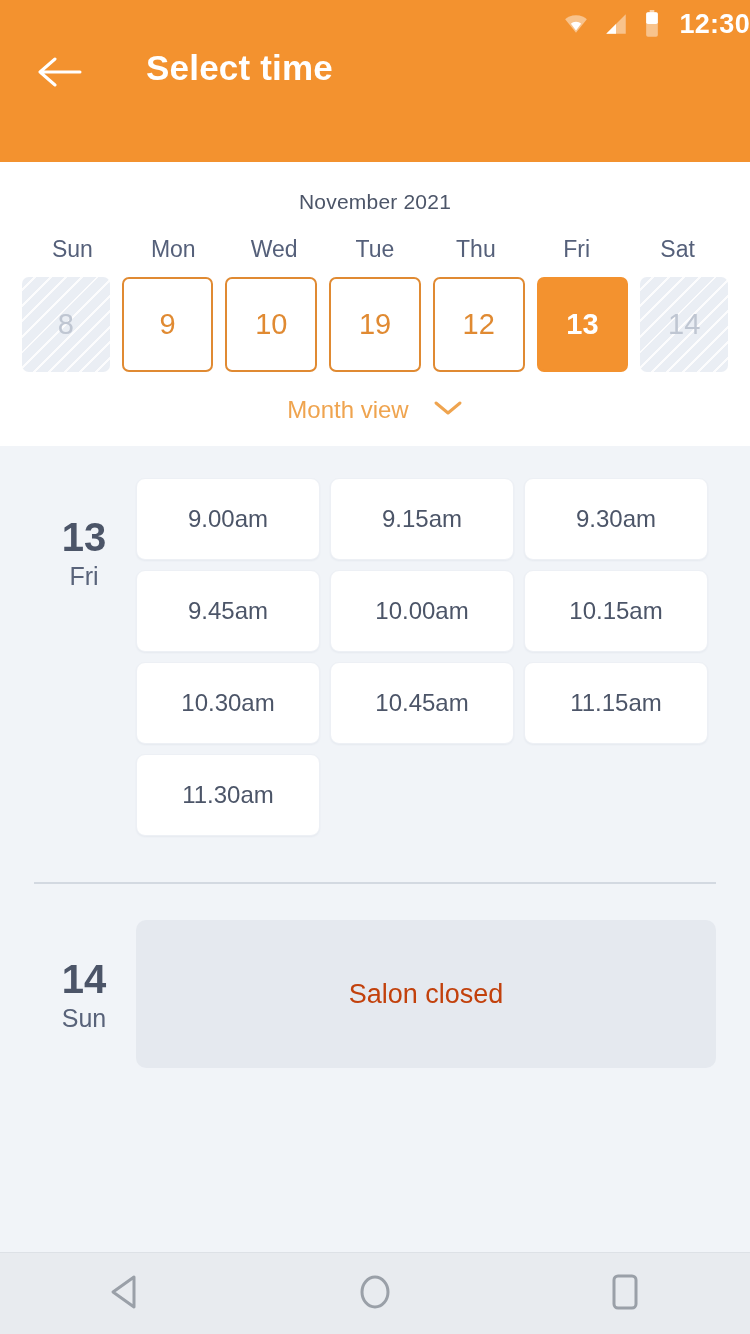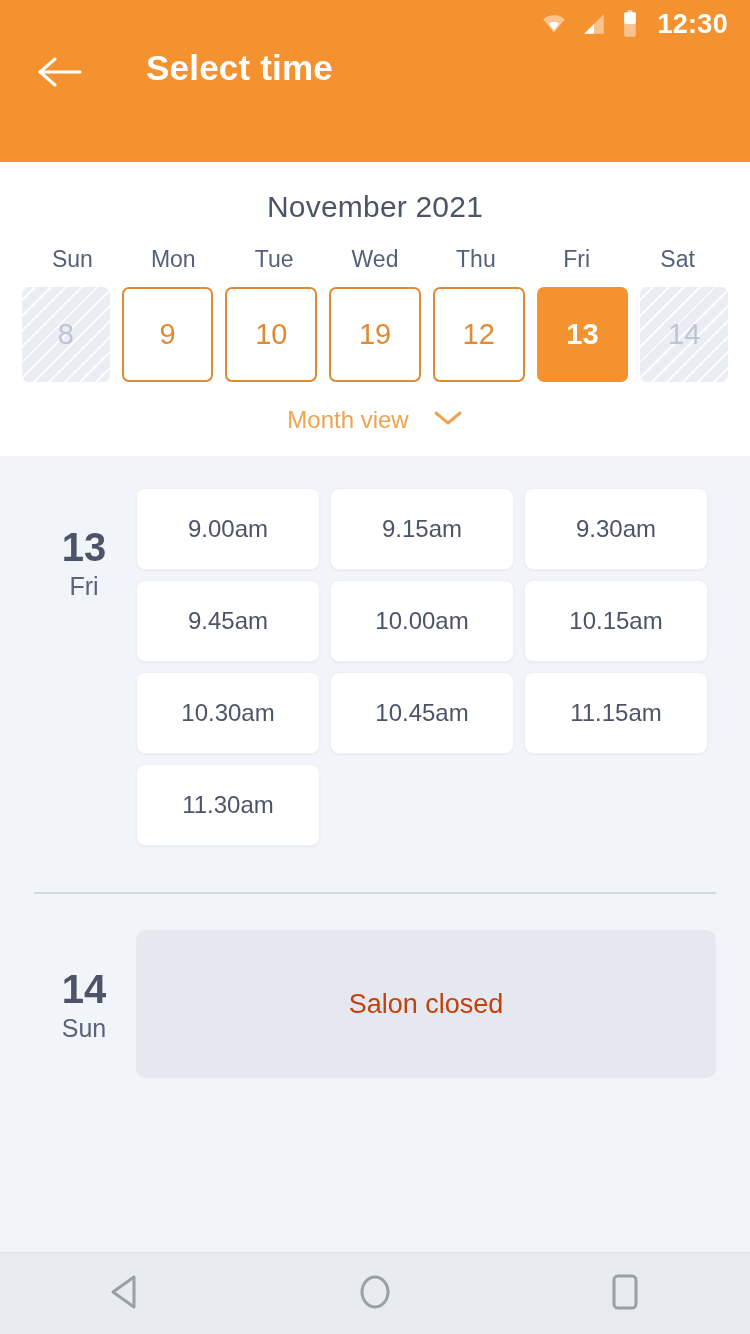--- a/index.html
+++ b/index.html
@@ -8,21 +8,21 @@
     font-family:"Liberation Sans", sans-serif;
     background:#F1F4F8;
     overflow:hidden;
   }
   .phone { position:relative; width:750px; height:1334px; background:#F1F4F8; }
 
   
   .statusbar{
     height:48px; background:#F3922F;
     display:flex; align-items:center; justify-content:flex-end;
-    padding-right:22px; gap:14px;
+    gap:14px;
   }
   .sb-icon{ display:flex; align-items:center; }
   .sb-time{
     color:#FFFFFF; font-size:27px; font-weight:bold;
     letter-spacing:.3px; margin-left:4px;
   }
 
   
   .appbar{
     height:114px; background:#F3922F;
@@ -37,21 +37,21 @@
     color:#FFFFFF; font-size:35px; font-weight:bold;
     margin-left:60px; letter-spacing:.2px;
   }
 
   
   .calendar{
     background:#FFFFFF; padding:0 0 22px 0;
   }
   .cal-month{
     text-align:center; color:#4C5568;
-    font-size:30px; padding-top:28px; padding-bottom:8px;
+    font-size:21px; padding-top:28px; padding-bottom:8px;
     letter-spacing:.2px;
   }
   .weekdays{
     display:flex; padding:14px 22px 0 22px;
   }
   .weekday{
     flex:1; text-align:center; color:#55607A;
     font-size:23px; padding-bottom:14px;
   }
   .days{
@@ -170,22 +170,22 @@
     </div>
     <div class="appbar-title">Select time</div>
   </div>
 
   <div class="calendar">
     <div class="cal-month">November 2021</div>
 
     <div class="weekdays">
       <div class="weekday">Sun</div>
       <div class="weekday">Mon</div>
+      <div class="weekday">Wed</div>
       <div class="weekday">Tue</div>
-      <div class="weekday">Wed</div>
       <div class="weekday">Thu</div>
       <div class="weekday">Fri</div>
       <div class="weekday">Sat</div>
     </div>
 
     <div class="days">
       <div class="day disabled">8</div>
       <div class="day available">9</div>
       <div class="day available">10</div>
       <div class="day available">19</div>

